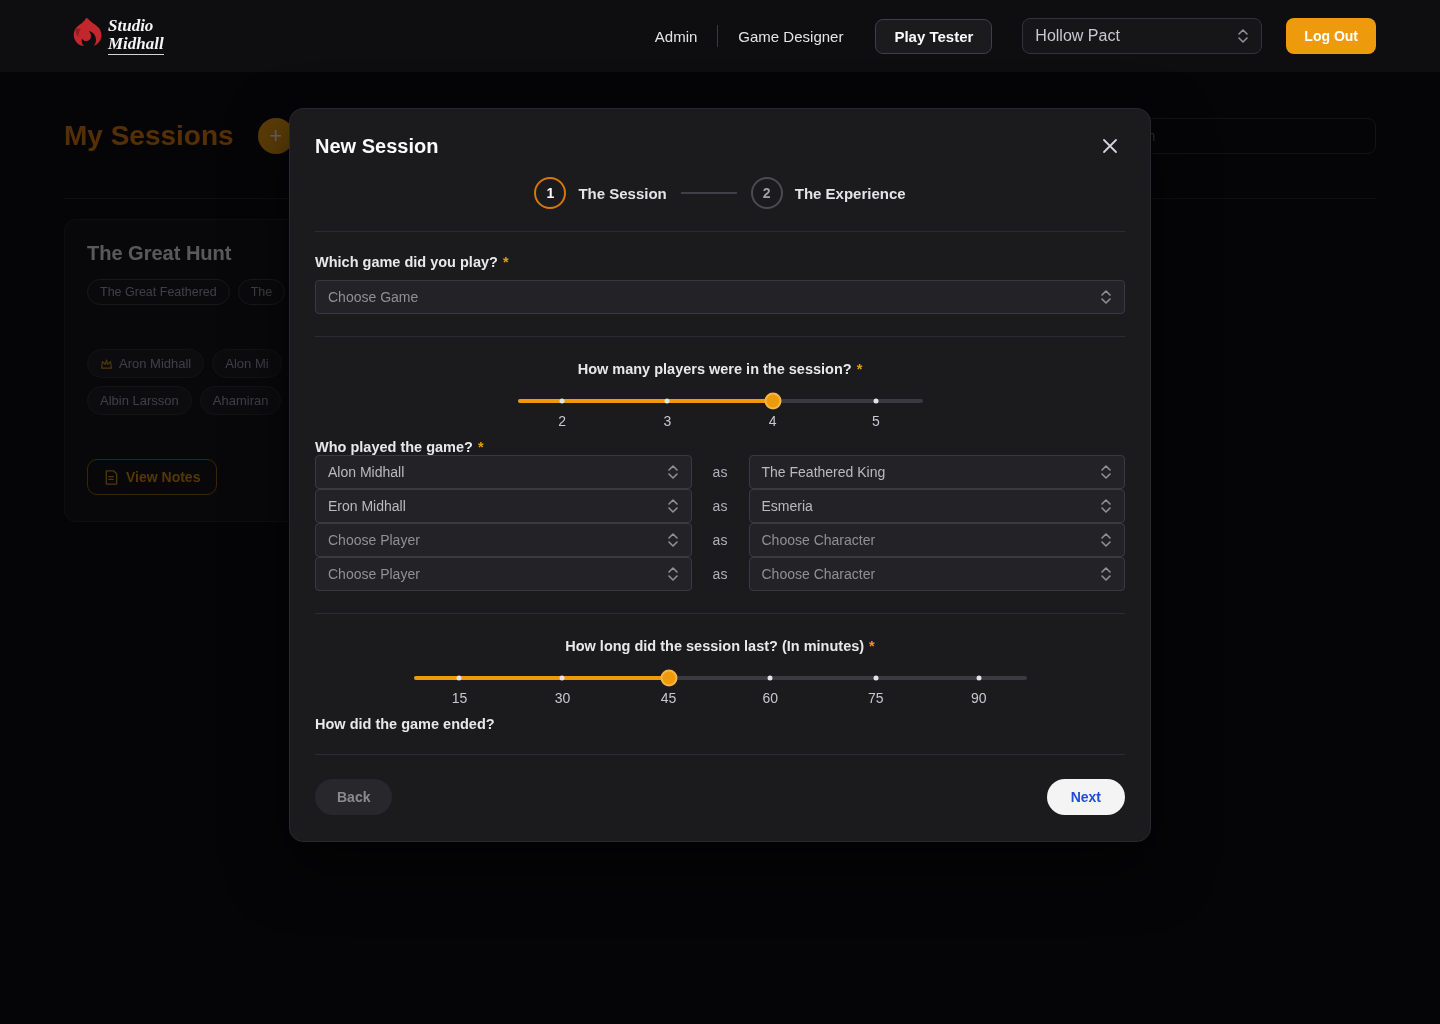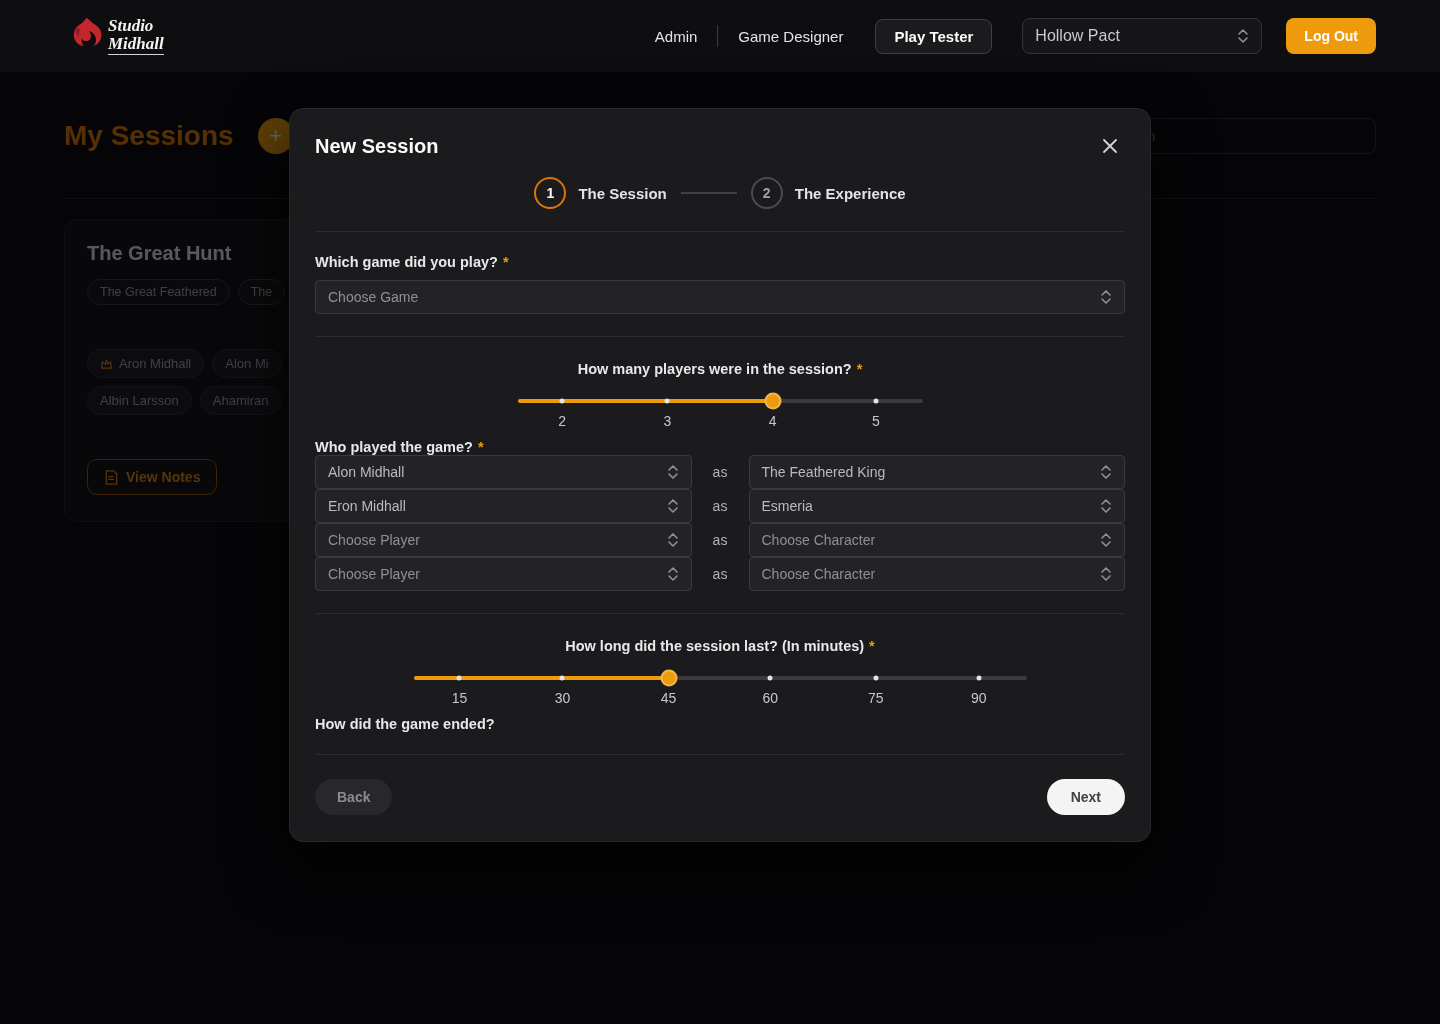--- a/index.html
+++ b/index.html
@@ -266,21 +266,21 @@
   .btn {
     height: 36px;
     border: none;
     border-radius: 18px;
     font-family: "Liberation Sans", sans-serif;
     font-size: 14px;
     font-weight: 700;
     cursor: pointer;
   }
   .btn-back { padding: 0 22px; background: #28282c; color: #8a8a91; }
-  .btn-next { padding: 0 24px; background: #f4f4f5; color: #404040; }
+  .btn-next { padding: 0 24px; background: #f4f4f5; color: #1d4ed8; }
 </style>
 </head>
 <body>
 
 <header class="topbar">
   <div class="brand">
     <svg width="44" height="40" viewBox="0 0 42 40">
       <path fill="var(--logo-red)" d="M21 2c-2 5-7 6-10 10-2.6 3.4-3 8-1 12 1.6 3.2 5 6 9 6-2-2-3-5-2-7.6.8 1.6 2.4 2.6 4 2.6 3 0 5-2 5-5 0-2-1-3.4-2-5 4 1 7 4.4 7 9 0 2.4-1 4.6-2.6 6 4.6-1.4 8-5.6 8-11 0-8-7-10-11-14-1.6-1.6-3-2.4-3.4-3z"></path>
       <path fill="#8f1d21" d="M11 12c-1 4 0 7 3 9-1-3 0-6 2-8-2 0-3.6-.4-5-1z"></path>
     </svg>

